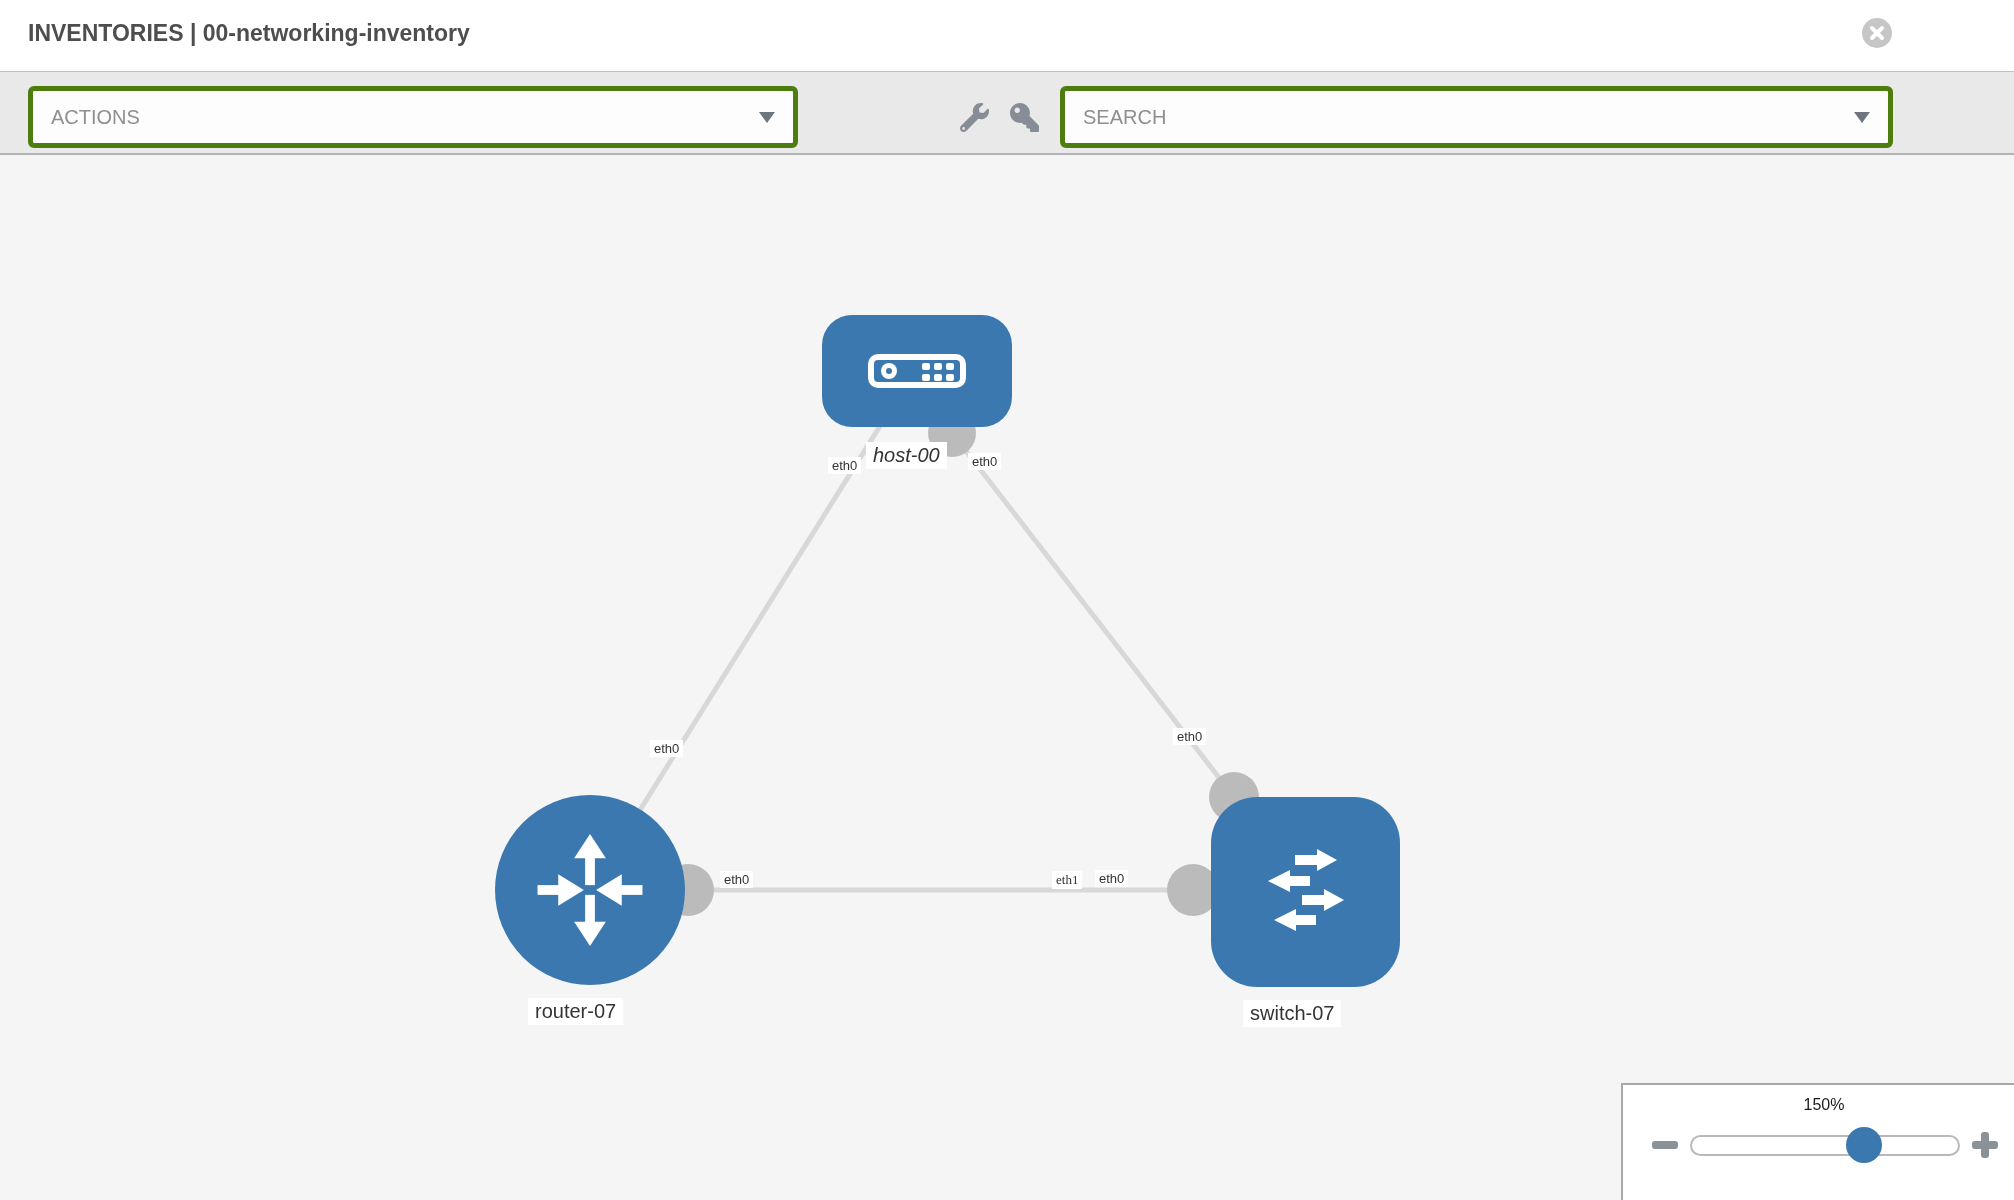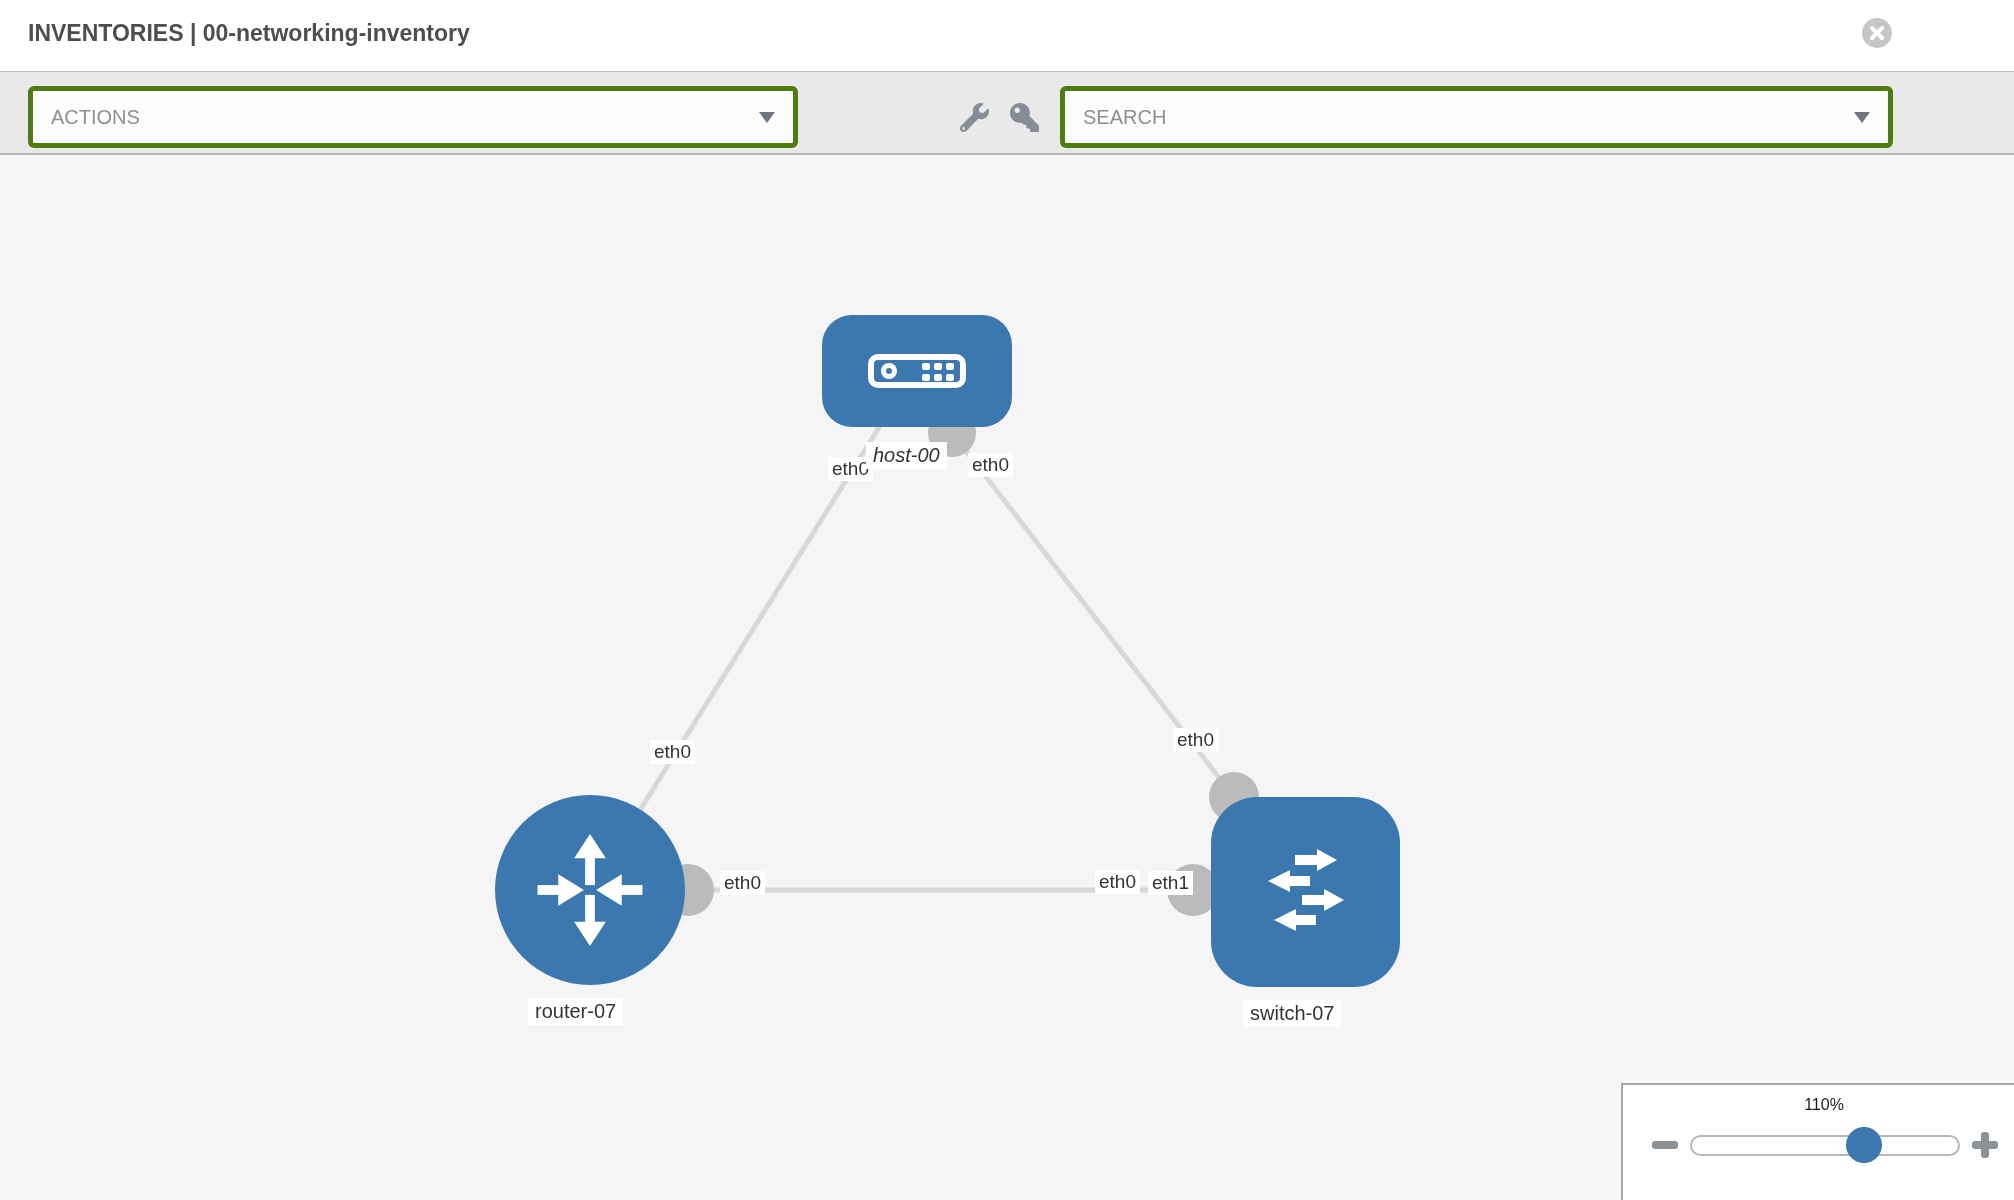--- a/index.html
+++ b/index.html
@@ -33,28 +33,28 @@
   .node { position:absolute; background:#3b78af; display:flex; align-items:center; justify-content:center; cursor:pointer; }
   #node-host   { left:822px;  top:160px; width:190px; height:112px; border-radius:30px; }
   #node-router { left:495px;  top:640px; width:190px; height:190px; border-radius:50%; }
   #node-switch { left:1211px; top:642px; width:189px; height:190px; border-radius:46px; }
 
   .node-label { position:absolute; background:#ffffff; color:#333333; font-size:20px; padding:2px 7px; white-space:nowrap; }
   #label-host   { left:866px;  top:287px;font-style:italic; }
   #label-router { left:528px;  top:843px; }
   #label-switch { left:1243px; top:845px; }
 
-  .eth-label { position:absolute; background:#ffffff; color:#333333; font-size:19px; padding:1px 4px; white-space:nowrap; }
+  .eth-label { position:absolute; background:#ffffff; color:#333333; font-size:13px; padding:1px 4px; white-space:nowrap; }
   #eth-host-left    { left:828px;  top:302px; }
   #eth-host-right   { left:968px;  top:298px; }
   #eth-router-top   { left:650px;  top:585px; }
   #eth-switch-top   { left:1173px; top:573px; }
   #eth-router-right { left:720px;  top:716px; }
   #eth-switch-back  { left:1095px; top:715px; }
-  #eth-switch-front { left:1148px; top:716px; }
+  #eth-switch-front { left:1052px; top:716px;font-family:Liberation Serif, serif; }
 
   
   .zoom-panel { position:absolute; left:1621px; top:928px; width:480px; height:300px;
                 background:#ffffff; border:2px solid #a8a8a8; }
   .zoom-level { position:absolute; left:131px; top:11px; width:140px; text-align:center;
                 font-size:16px; color:#1b1b1b; }
   .zoom-btn { position:absolute; cursor:pointer; }
   .bar { position:absolute; background:#8a9197; border-radius:3px; }
   #zoom-out { left:26px; top:48px; width:32px; height:24px; }
   #zoom-out .h { left:3px; top:8px; width:26px; height:8px; }
@@ -164,21 +164,21 @@
     <span class="eth-label" id="eth-switch-top">eth0</span>
     <span class="eth-label" id="eth-router-right">eth0</span>
     <span class="eth-label" id="eth-switch-back">eth0</span>
     <span class="eth-label" id="eth-switch-front">eth1</span>
 
     <span class="node-label" id="label-host">host-00</span>
     <span class="node-label" id="label-router">router-07</span>
     <span class="node-label" id="label-switch">switch-07</span>
 
     <div class="zoom-panel">
-      <div class="zoom-level">110%</div>
+      <div class="zoom-level">150%</div>
       <div class="zoom-btn" id="zoom-out">
         <div class="bar h"></div>
       </div>
       <div class="zoom-track"></div>
       <div class="zoom-handle"></div>
       <div class="zoom-btn" id="zoom-in">
         <div class="bar h"></div>
         <div class="bar v"></div>
       </div>
     </div>

